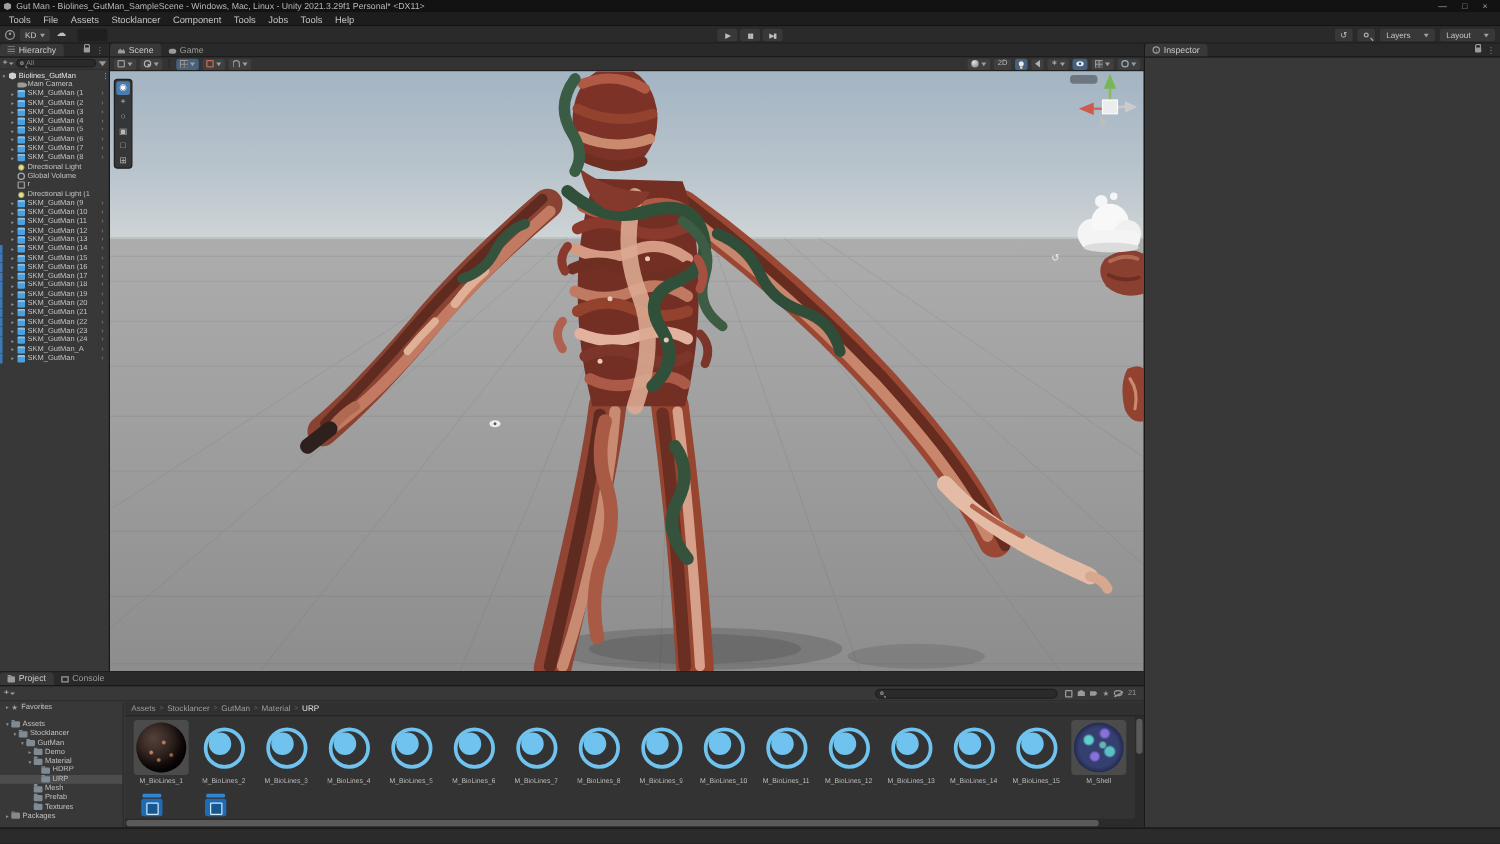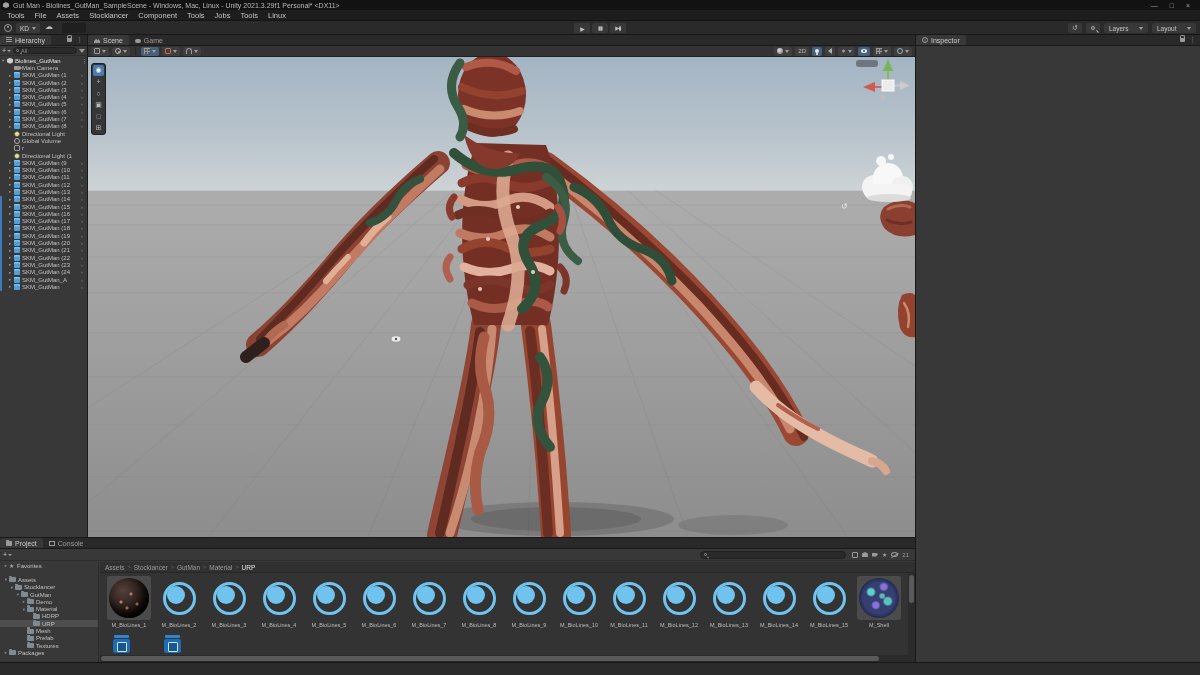--- a/index.html
+++ b/index.html
@@ -206,21 +206,21 @@
 
   <div class="menubar" id="menu-items">
       <span class="menu-item">Tools</span>
       <span class="menu-item">File</span>
       <span class="menu-item">Assets</span>
       <span class="menu-item">Stocklancer</span>
       <span class="menu-item">Component</span>
       <span class="menu-item">Tools</span>
       <span class="menu-item">Jobs</span>
       <span class="menu-item">Tools</span>
-      <span class="menu-item">Linux</span>
+      <span class="menu-item">Help</span>
     </div>
 
   <div class="toolbar">
     <span class="acct"></span>
     <span class="kd-btn">
       <span>KD</span>
       <span class="crt"></span>
     </span>
     <span class="cloud-btn">☁</span>
     <span class="tb-slot"></span>

